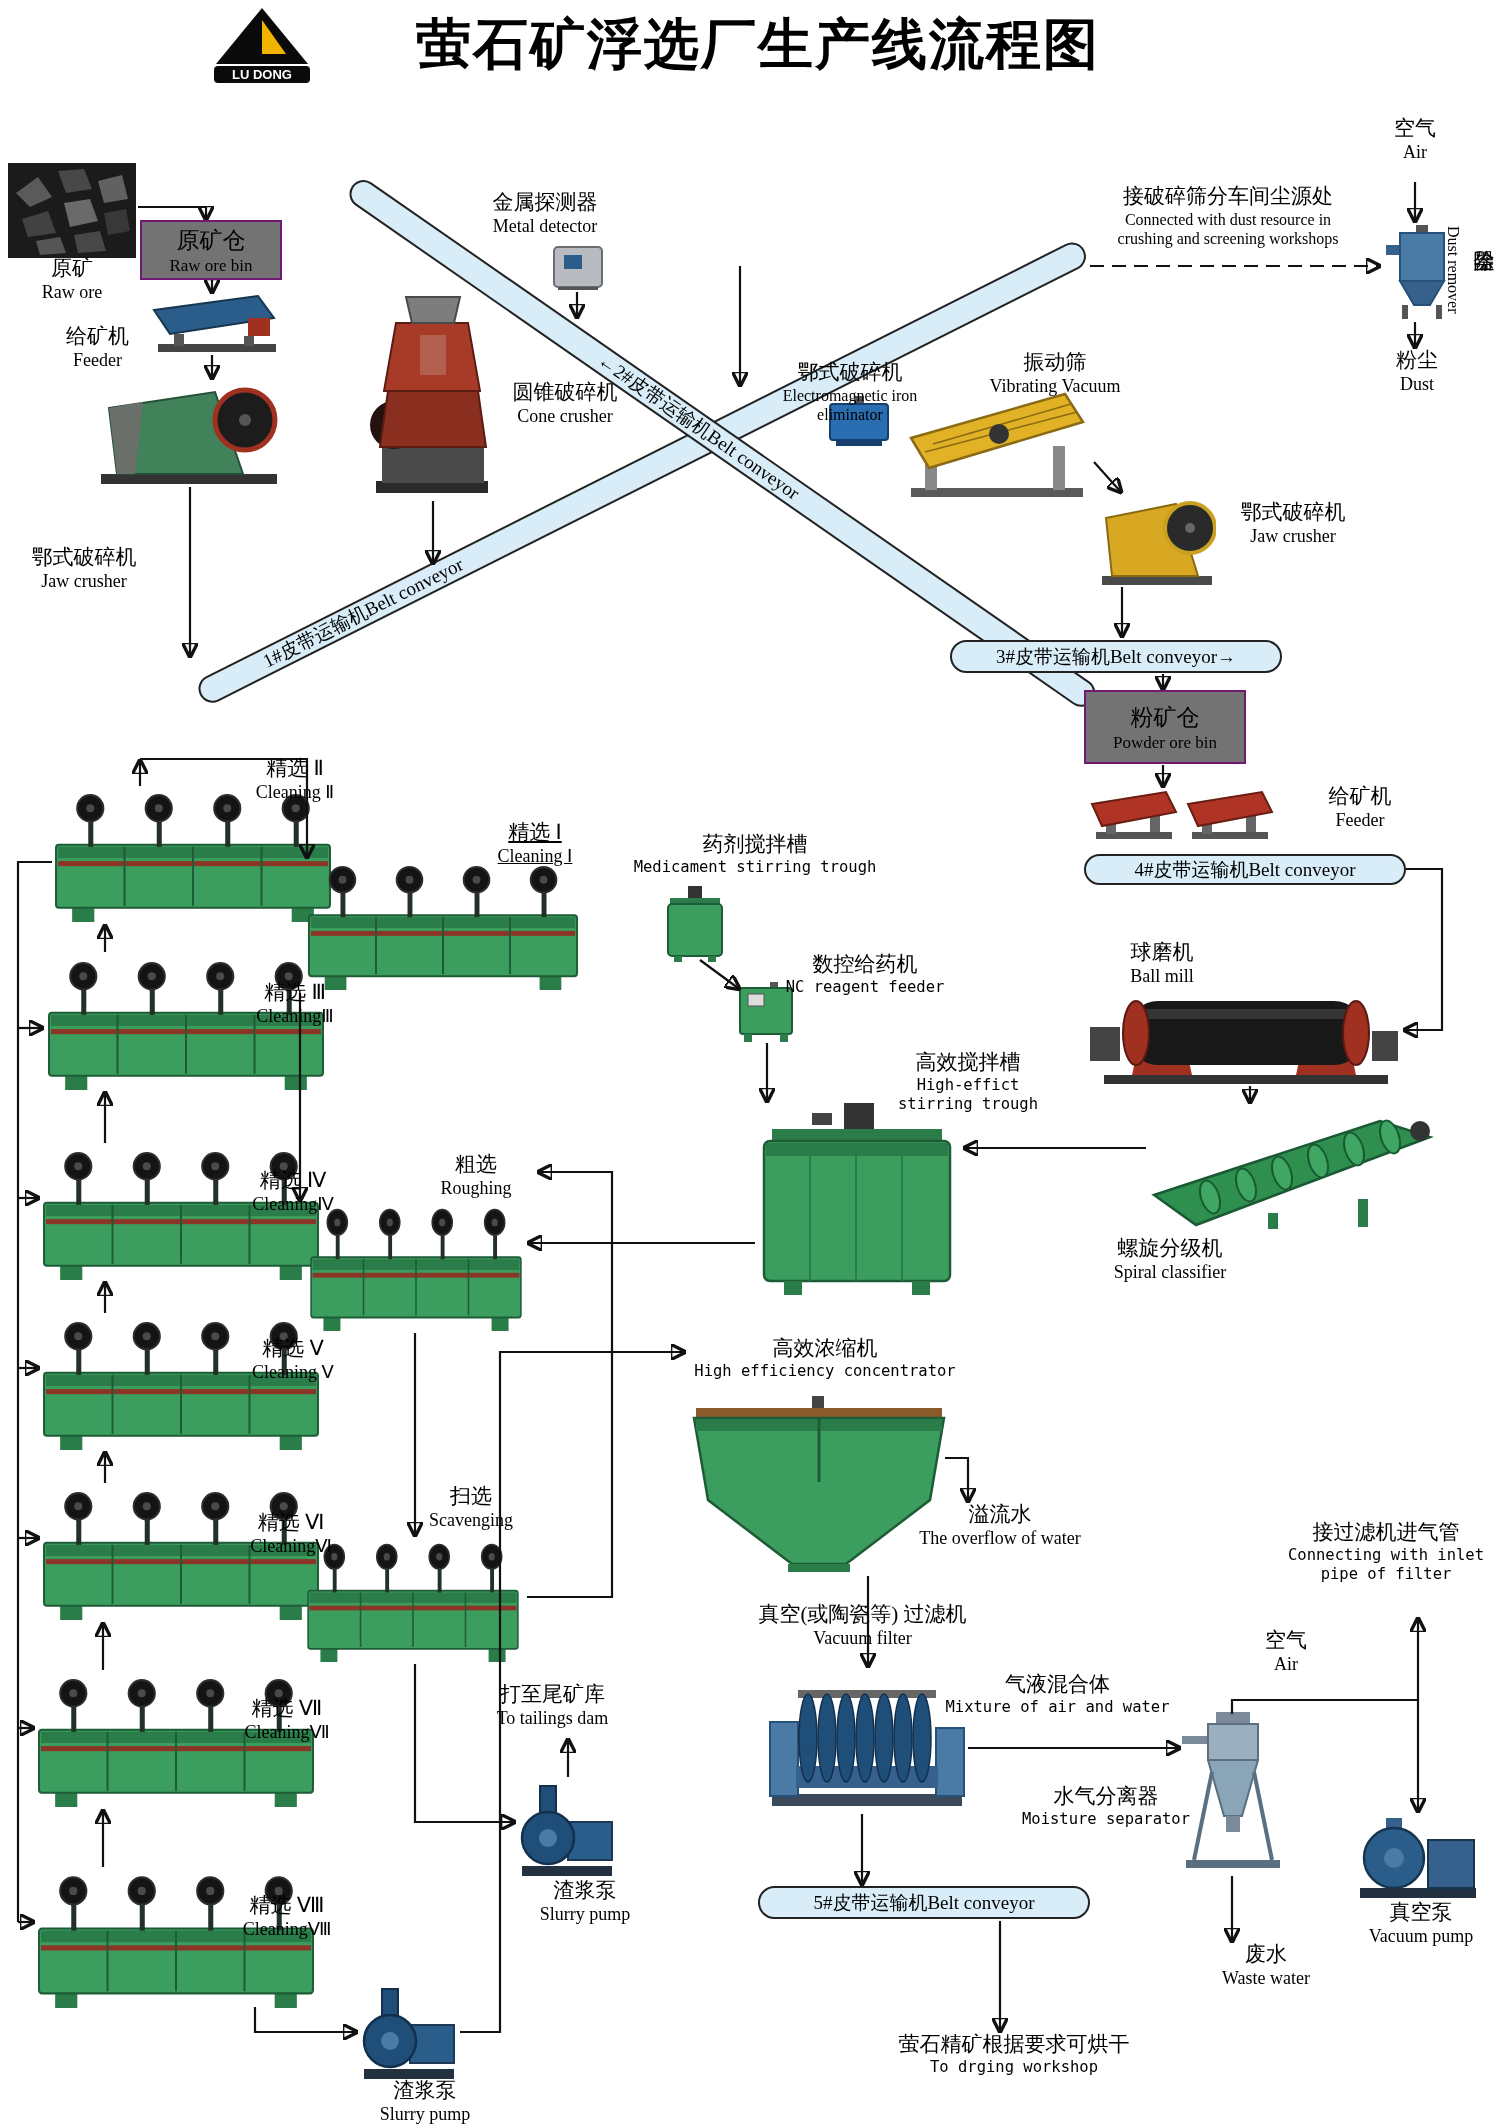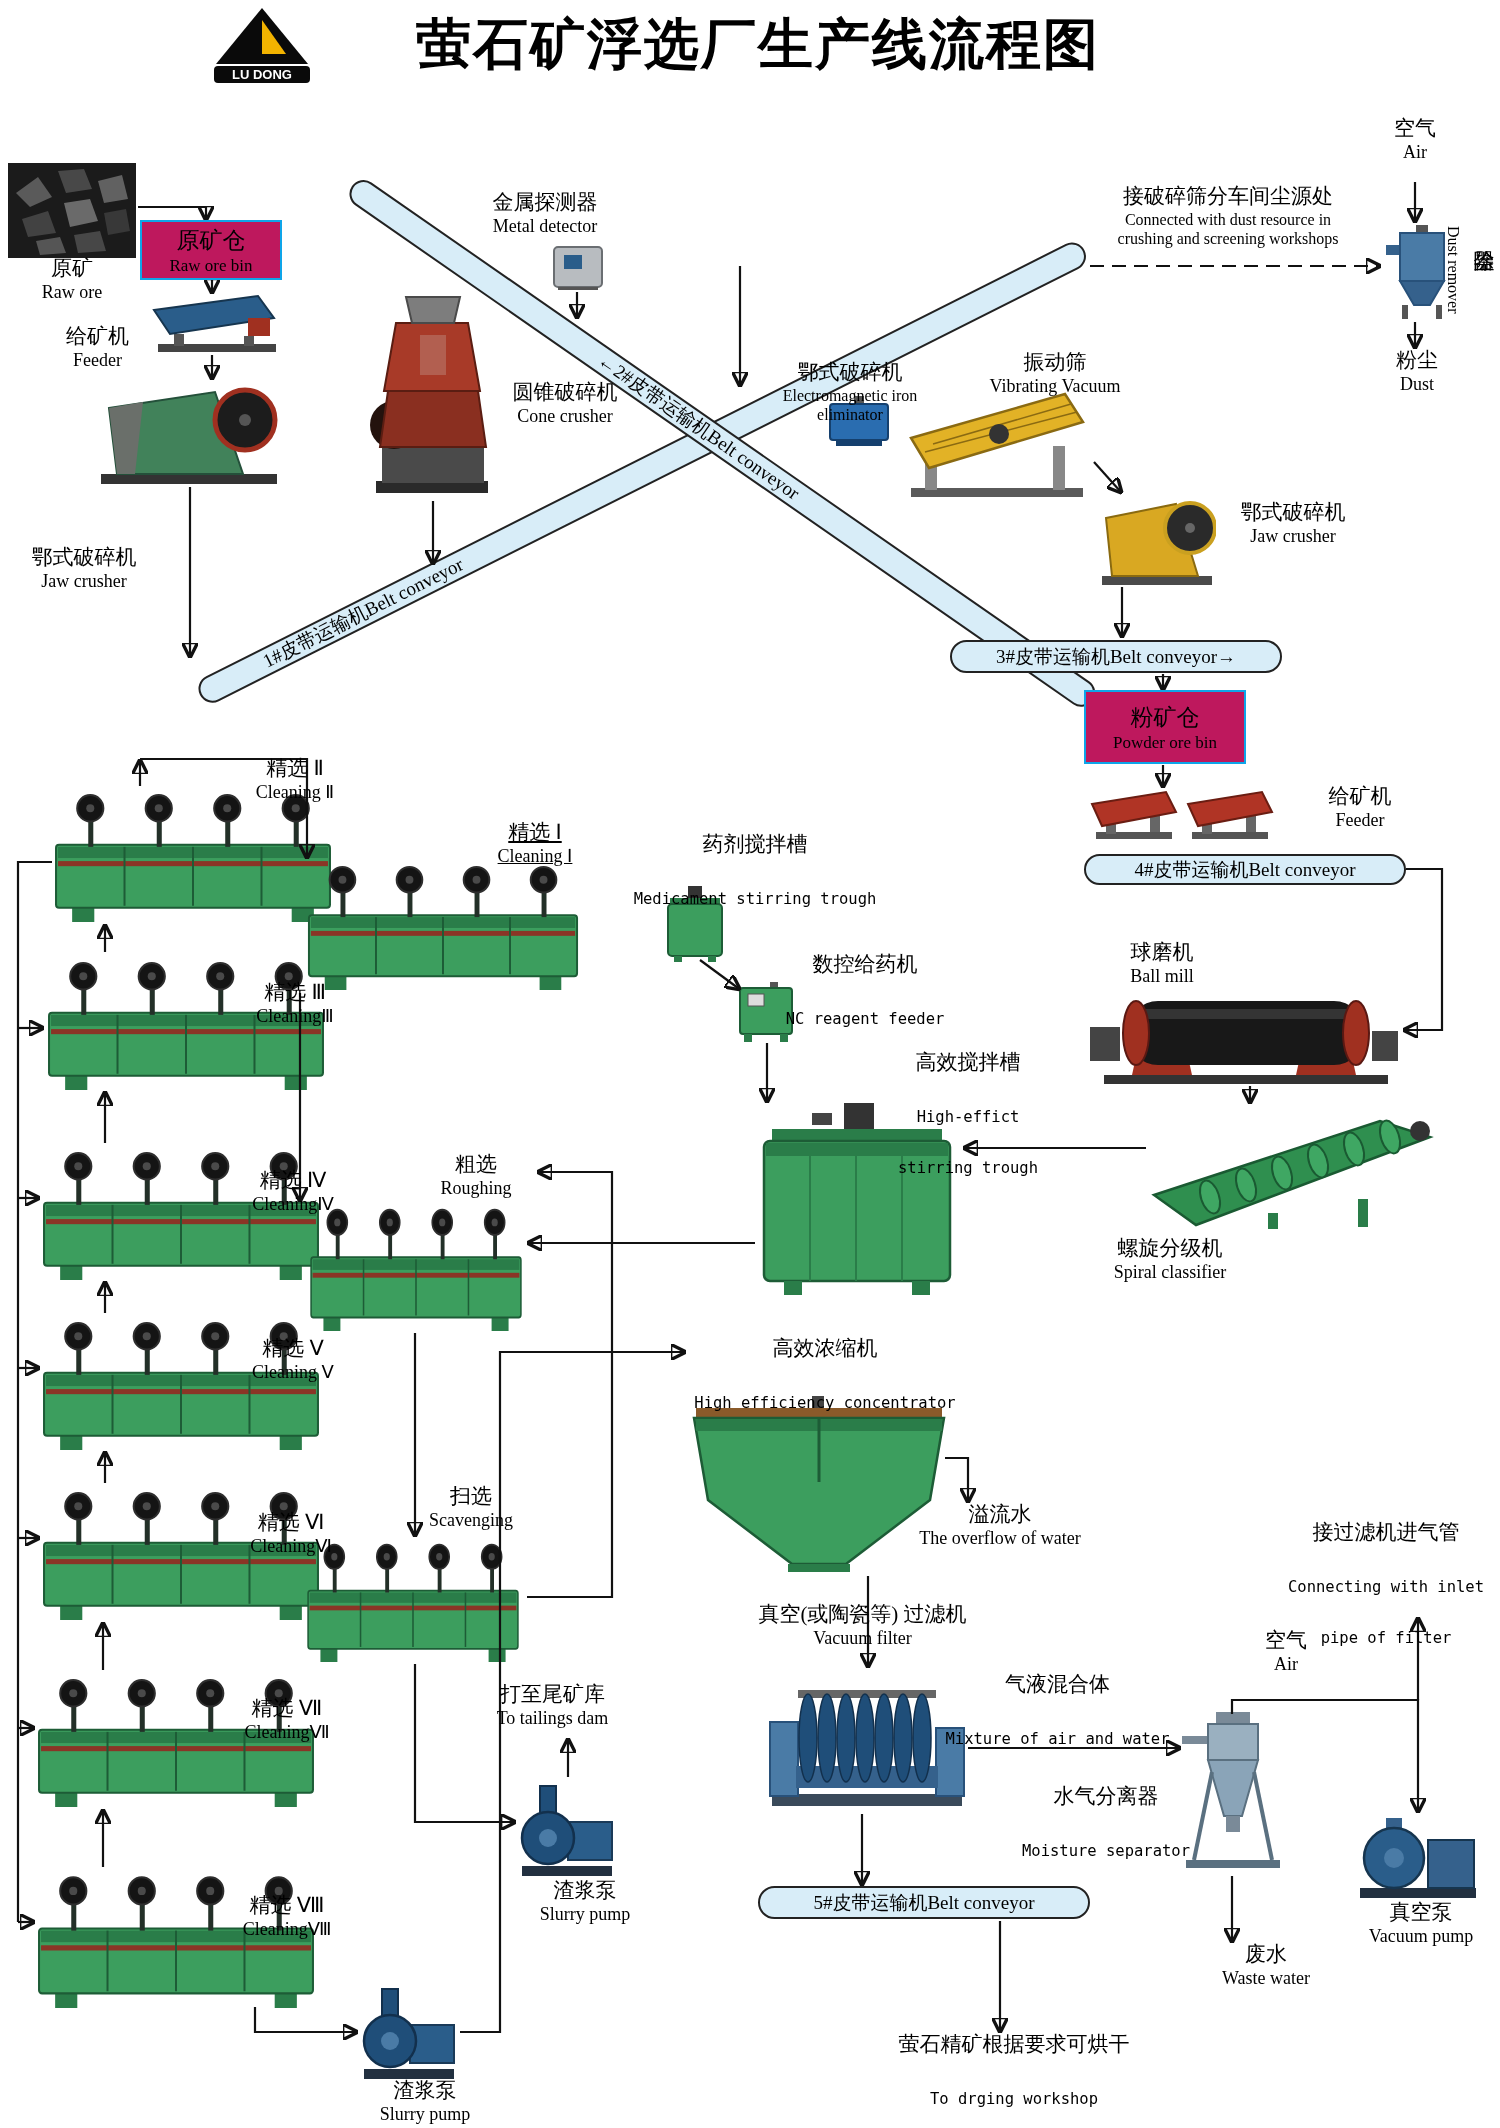--- a/index.html
+++ b/index.html
@@ -15,24 +15,24 @@
         box-sizing:border-box;transform-origin:0 50%;z-index:2;}
   .pill.hor{justify-content:center;border-radius:18px;}
   
   .machine{position:absolute;z-index:3;}
   .machine svg{display:block;}
   
   .lbl{position:absolute;text-align:center;line-height:1.22;z-index:5;}
   .lzh{font-size:21px;font-family:"Liberation Serif",serif;}
   .len{font-size:18px;font-family:"Liberation Serif",serif;}
   .len.lsm{font-size:16px;}
-  .lmono{font-size:15.5px;font-family:"DejaVu Sans Mono",monospace;margin-top:32px;}
+  .lmono{font-size:15.5px;font-family:"DejaVu Sans Mono",monospace;}
   .vtext{writing-mode:vertical-rl;z-index:5;}
   
-  .box{position:absolute;background:#be185d;border:2px solid #0ea5e9;display:flex;flex-direction:column;
+  .box{position:absolute;background:#737373;border:2px solid #701a75;display:flex;flex-direction:column;
        justify-content:center;text-align:center;z-index:5;box-sizing:border-box;}
   .bzh{font-size:23px;}
   .ben{font-size:17px;}
   
   #title{position:absolute;left:390px;top:8px;width:710px;text-align:right;font-size:55px;
          font-weight:bold;letter-spacing:2px;z-index:5;}
   #subtitle{position:absolute;left:400px;top:74px;width:640px;text-align:center;font-size:31px;z-index:5;}
 </style>
 </head>
 <body>

